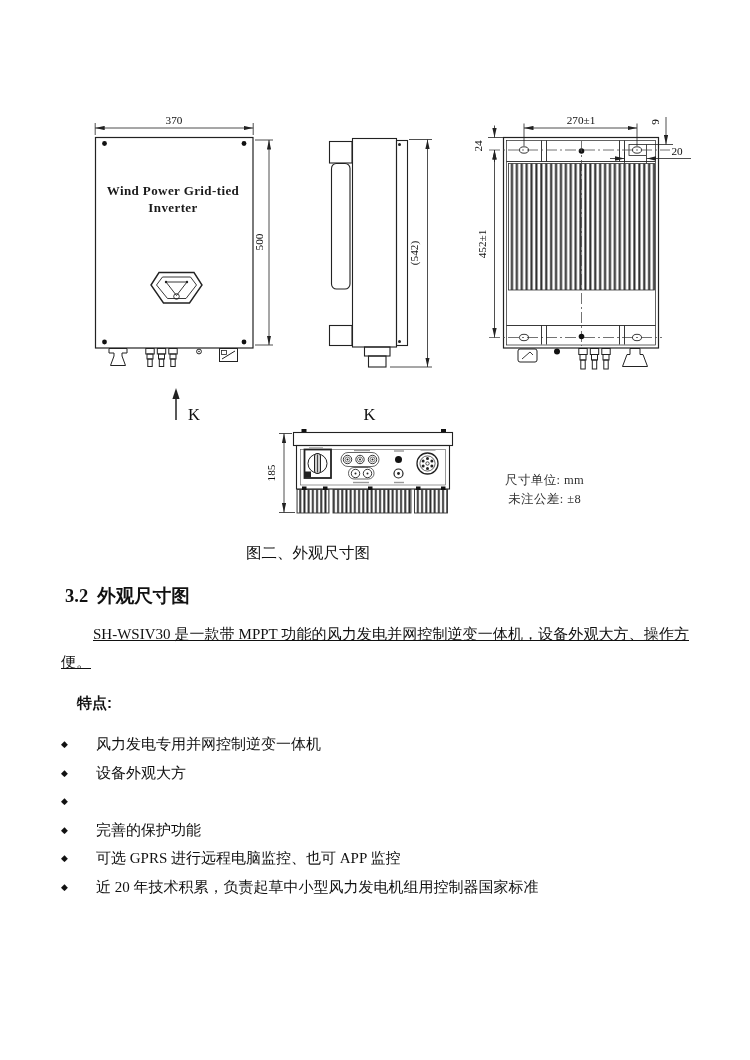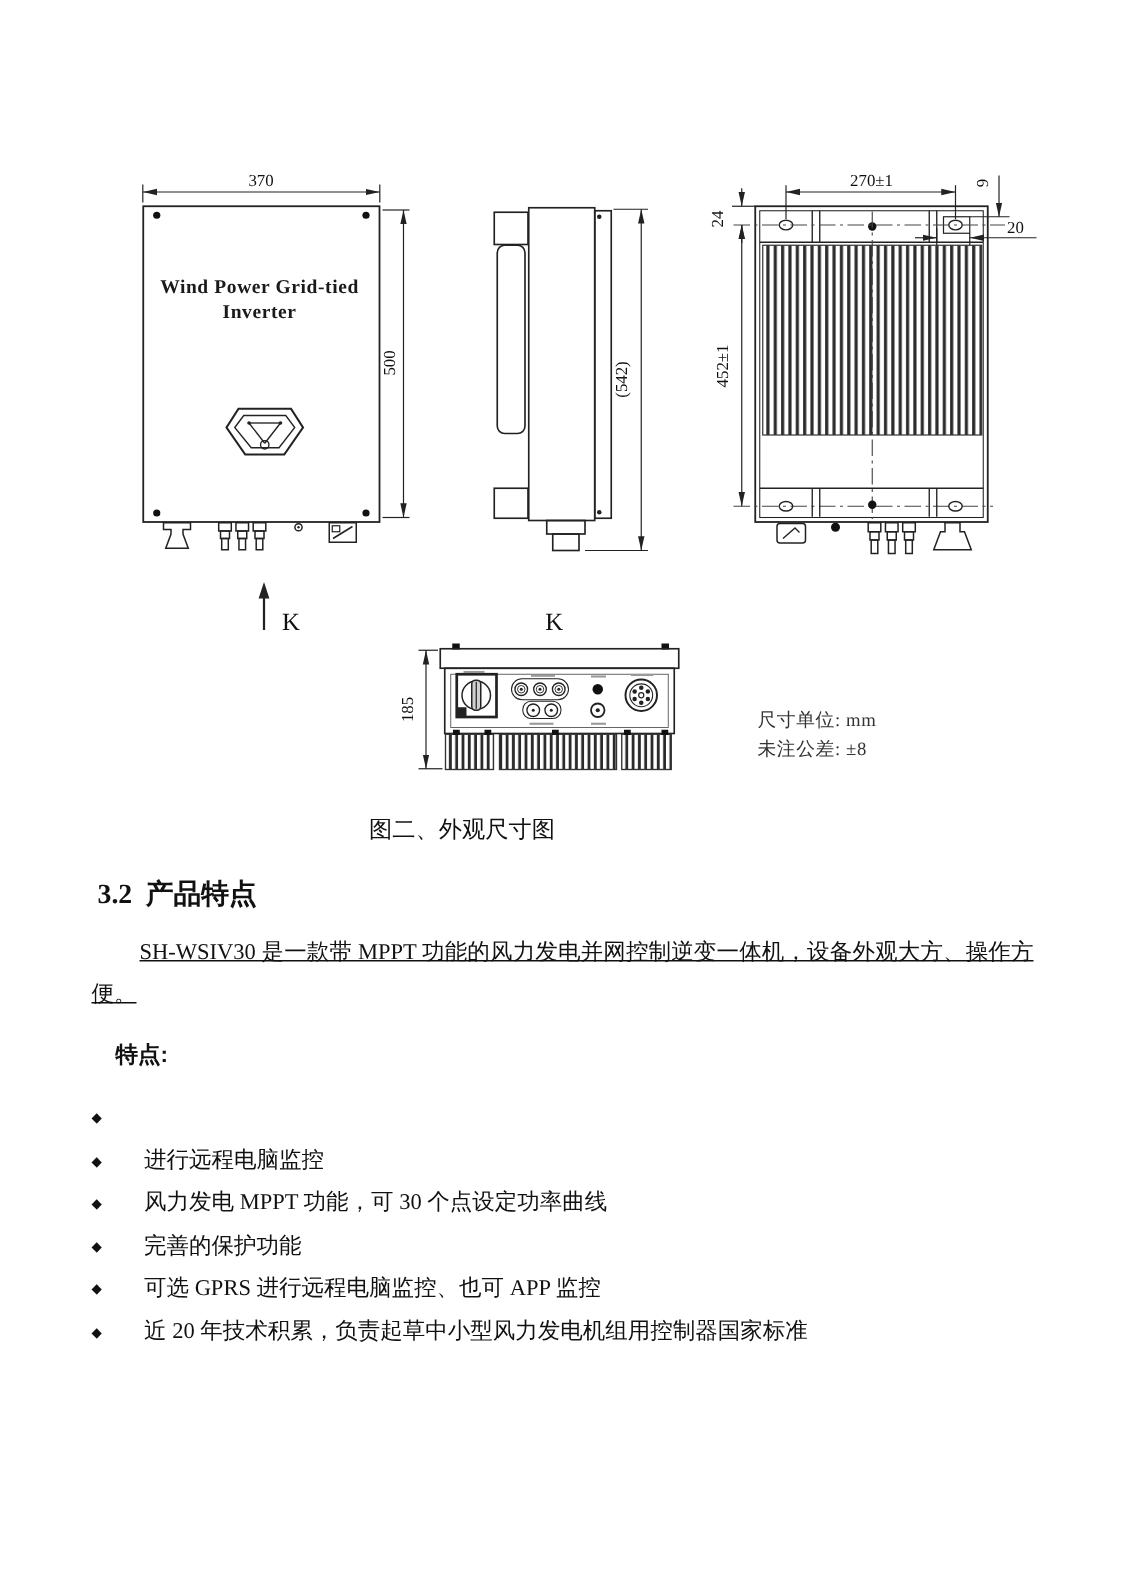--- a/index.html
+++ b/index.html
@@ -1,18 +1,18 @@
 <!DOCTYPE html>
 <html><head>
 <meta charset="utf-8">
 <style>
   html,body { margin:0; padding:0; background:#ffffff; }
   body { width:750px; height:1060px; position:relative; font-family:"Liberation Serif", serif; color:#111; overflow:hidden; }
   .drawing { position:absolute; left:0; top:0; }
-  .notes { position:absolute; left:505px; top:471px; font-size:12.5px; line-height:19px; color:#333; letter-spacing:0.4px; }
+  .notes { position:absolute; left:505px; top:471px; font-size:12.5px; line-height:19px; color:#333; letter-spacing:0.4px;text-align:center; }
   .caption { position:absolute; left:0; top:543px; width:616px; text-align:center; font-size:15.5px; color:#111; }
   .content { position:absolute; left:61px; top:585px; width:628px; }
   .heading { font-size:18.5px; font-weight:bold; line-height:22px; padding-left:4px; }
   .heading .num { font-family:"Liberation Serif", serif; margin-right:9px;text-align:right; }
   .heading .title { font-family:"Liberation Sans", sans-serif; }
   .intro { margin:13px 0 0 0; font-size:15px; line-height:28px; text-indent:32px; text-align:justify;text-decoration:underline; }
   .features-label { font-size:15px; font-weight:bold; line-height:22px; margin:16px; font-family:"Liberation Sans", sans-serif; }
   ul.features { list-style:none; margin:9px 0 0 0; padding:0; }
   ul.features li { display:flex; font-size:15px; line-height:28.6px; }
   ul.features .bullet { flex:0 0 35px; font-size:9px; line-height:28.6px; color:#111; }
@@ -295,35 +295,35 @@
 
 <div class="notes">
   <div>尺寸单位: mm</div>
   <div>未注公差: ±8</div>
 </div>
 
 <div class="caption">图二、外观尺寸图</div>
 
 <div class="content">
   <div class="heading">
-    <span class="num">3.2</span><span class="title">产品特点</span>
+    <span class="num">3.2</span><span class="title">外观尺寸图</span>
   </div>
   <p class="intro">SH-WSIV30 是一款带 MPPT 功能的风力发电并网控制逆变一体机，设备外观大方、操作方便。</p>
   <p class="features-label">特点:</p>
   <ul class="features">
     <li>
         <span class="bullet">◆</span>
-      </li>
-    <li>
-        <span class="bullet">◆</span>
-        <span>进行远程电脑监控</span>
-      </li>
-    <li>
-        <span class="bullet">◆</span>
-        <span>风力发电 MPPT 功能，可 30 个点设定功率曲线</span>
+        <span>风力发电专用并网控制逆变一体机</span>
+      </li>
+    <li>
+        <span class="bullet">◆</span>
+        <span>设备外观大方</span>
+      </li>
+    <li>
+        <span class="bullet">◆</span>
       </li>
     <li>
         <span class="bullet">◆</span>
         <span>完善的保护功能</span>
       </li>
     <li>
         <span class="bullet">◆</span>
         <span>可选 GPRS 进行远程电脑监控、也可 APP 监控</span>
       </li>
     <li>

